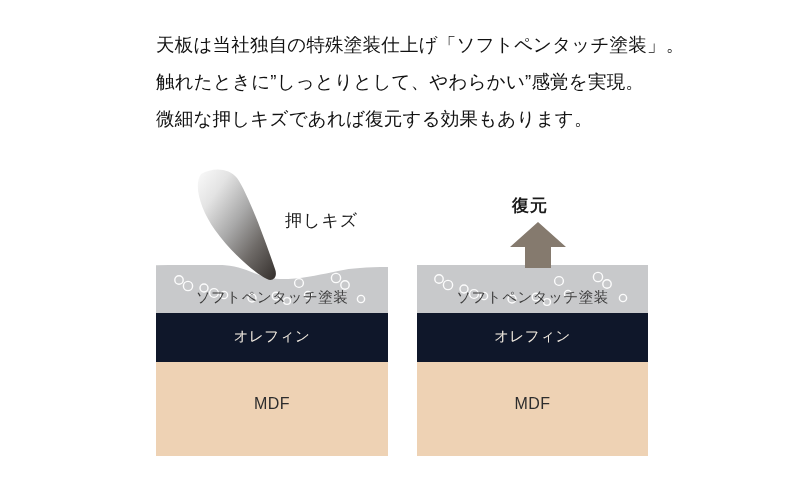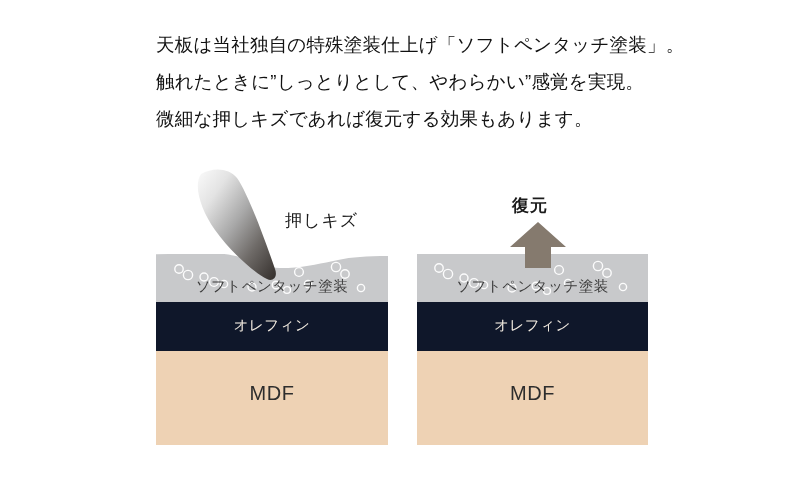--- a/index.html
+++ b/index.html
@@ -21,34 +21,34 @@
     font-size:18.5px;
     line-height:37px;
     letter-spacing:0.2px;
     white-space:nowrap;
   }
   .desc div{height:37px;}
 
   
   .diagram{position:absolute;top:0;left:0;width:800px;height:495px;}
 
-  .panel{position:absolute;top:254px;width:232px;height:191px;text-align:center;}
+  .panel{position:absolute;top:265px;width:232px;height:191px;text-align:center;}
   .panel.left{left:156px;}
   .panel.right{left:417px;width:231px;}
 
   .layer{position:absolute;left:0;width:100%;
          display:flex;align-items:center;justify-content:center;}
   .layer-coat{top:0;height:48px;background:#c8c9cb;}
   .layer-olefin{top:48px;height:49px;background:#0f172a;}
   .layer-mdf{top:97px;height:94px;background:#eed2b4;}
 
   .layer-label{font-size:14.5px;letter-spacing:0.5px;position:relative;z-index:4;}
   .lbl-coat{color:#3b3b3b;transform:translateY(8px);}
   .lbl-olefin{color:#f3ece1;transform:translateY(-1px);}
-  .lbl-mdf{color:#2d2d2d;font-size:20px;transform:translateY(-5px);}
+  .lbl-mdf{color:#2d2d2d;font-size:16px;transform:translateY(-5px);}
 
   
   .dent{position:absolute;left:0;top:-1px;width:100%;height:22px;z-index:3;}
 
   
   .bubbles{position:absolute;left:0;top:0;width:100%;height:48px;z-index:2;
            pointer-events:none;}
 
   
   .pen{position:absolute;left:183px;top:166px;width:115px;height:118px;z-index:5;}

